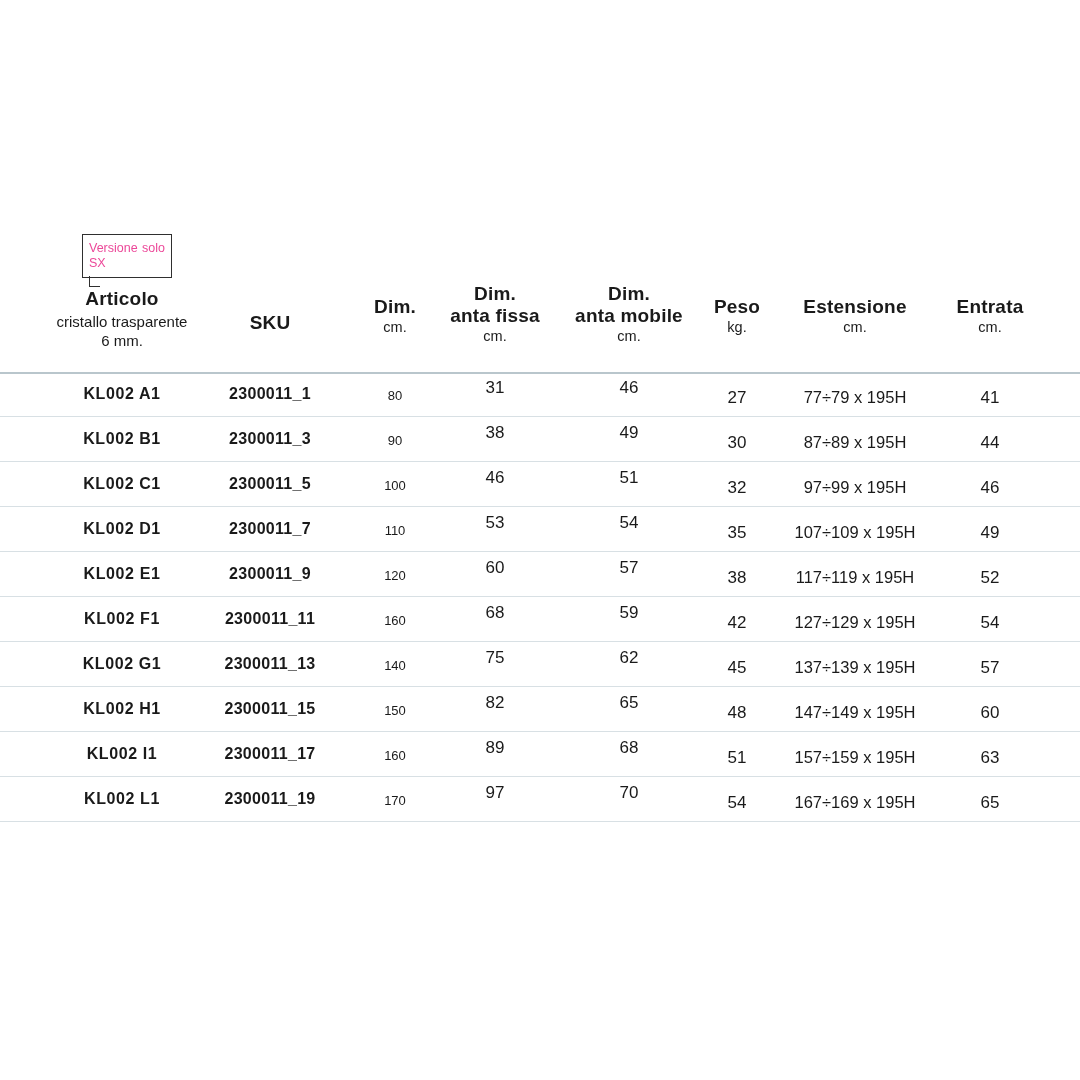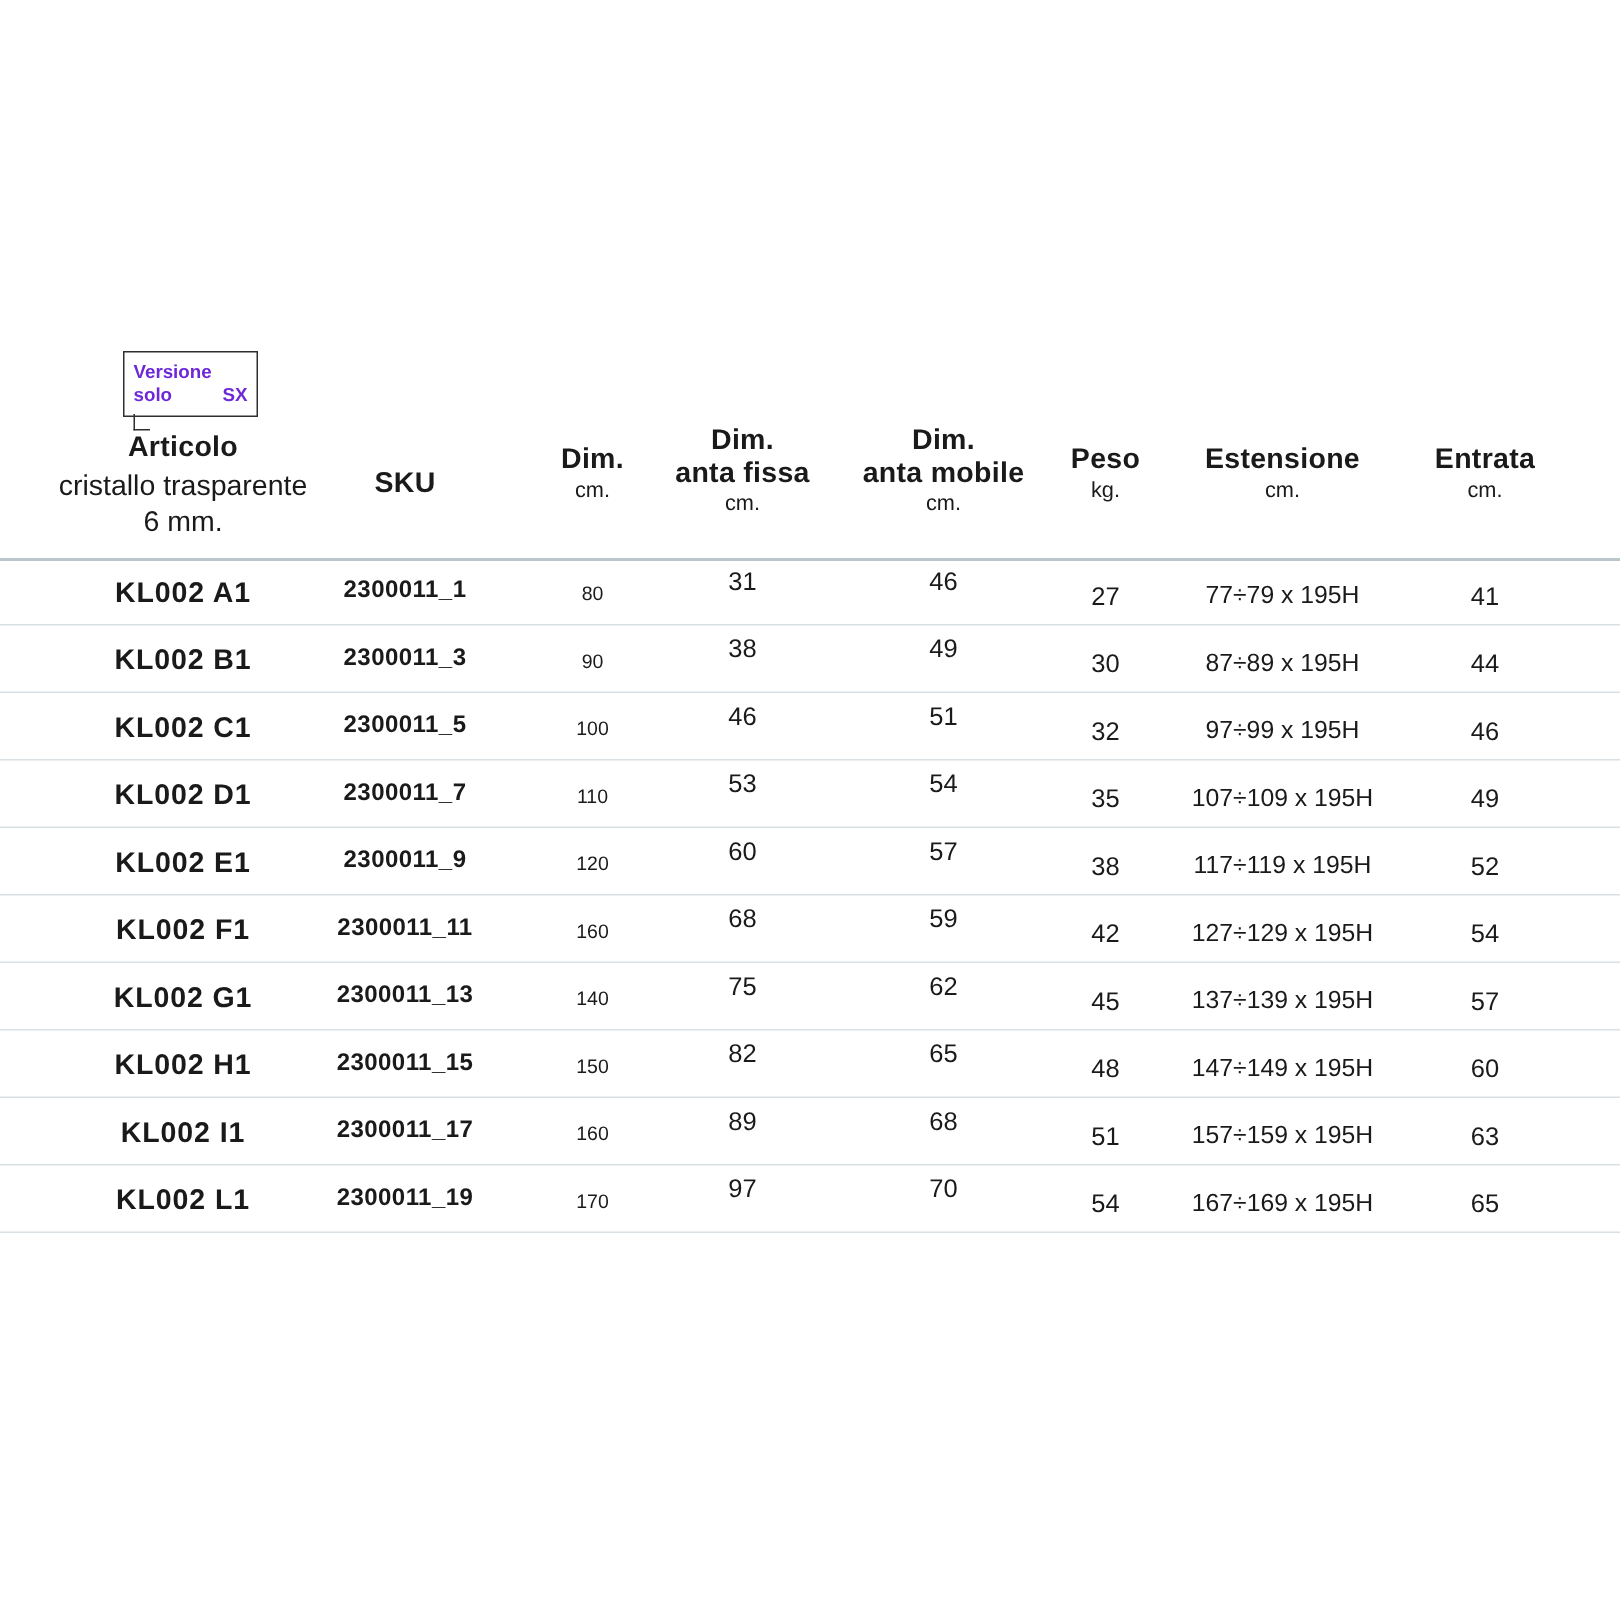--- a/index.html
+++ b/index.html
@@ -30,25 +30,25 @@
     height: 44px;
     border: 1.5px solid #2f2f2f;
     box-sizing: border-box;
     display: flex;
     align-items: center;
     justify-content: center;
     padding: 0 6px;
   }
   .badge-text {
     font-size: 12.5px;
-    font-weight: bold;
+    font-weight: normal;
     line-height: 1.18;
     text-align: justify;
     text-align-last: justify;
-    color: #6d28d9;
+    color: #ec4899;
     width: 100%;
   }
   .badge-tick {
     position: absolute;
     left: 89px;
     top: 276px;
     width: 10px;
     height: 10px;
     border-left: 1.5px solid #2f2f2f;
     border-bottom: 1.5px solid #2f2f2f;
@@ -68,21 +68,21 @@
     text-align: center;
     color: #1a1a1a;
   }
   .h-title {
     font-size: 19px;
     font-weight: bold;
     letter-spacing: .2px;
     line-height: 1.15;
   }
   .h-sub {
-    font-size: 19px;
+    font-size: 15px;
     font-weight: normal;
     line-height: 1.25;
     margin-top: 3px;
   }
   .h-unit {
     font-size: 14.5px;
     font-weight: normal;
     line-height: 1.2;
     margin-top: 1px;
   }
@@ -120,21 +120,21 @@
   }
   .cell {
     position: absolute;
     color: #1a1a1a;
     white-space: nowrap;
   }
   .c-art {
     left: 20px;
     width: 204px;
     text-align: center;
-    font-size: 19px;
+    font-size: 16px;
     font-weight: bold;
     letter-spacing: .6px;
     top: 13px;
   }
   .c-sku {
     left: 200px;
     width: 140px;
     text-align: center;
     font-size: 16px;
     font-weight: bold;

